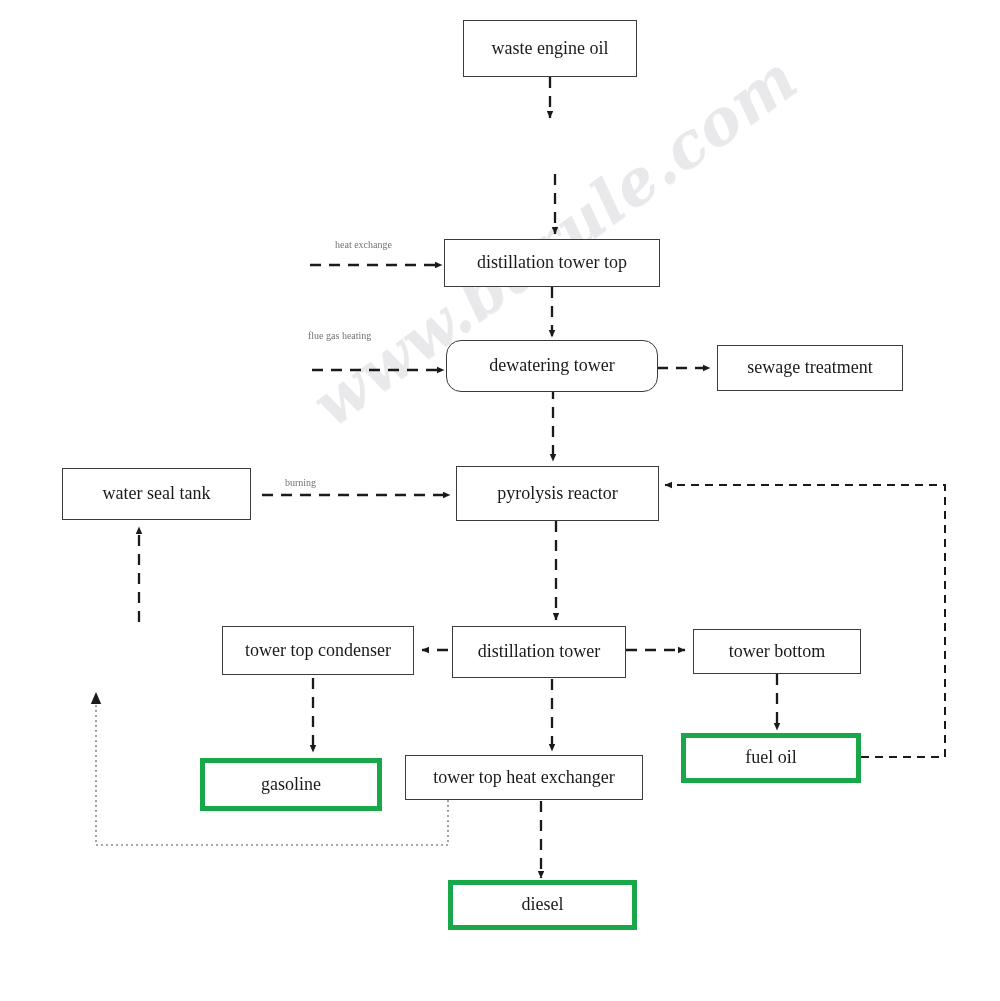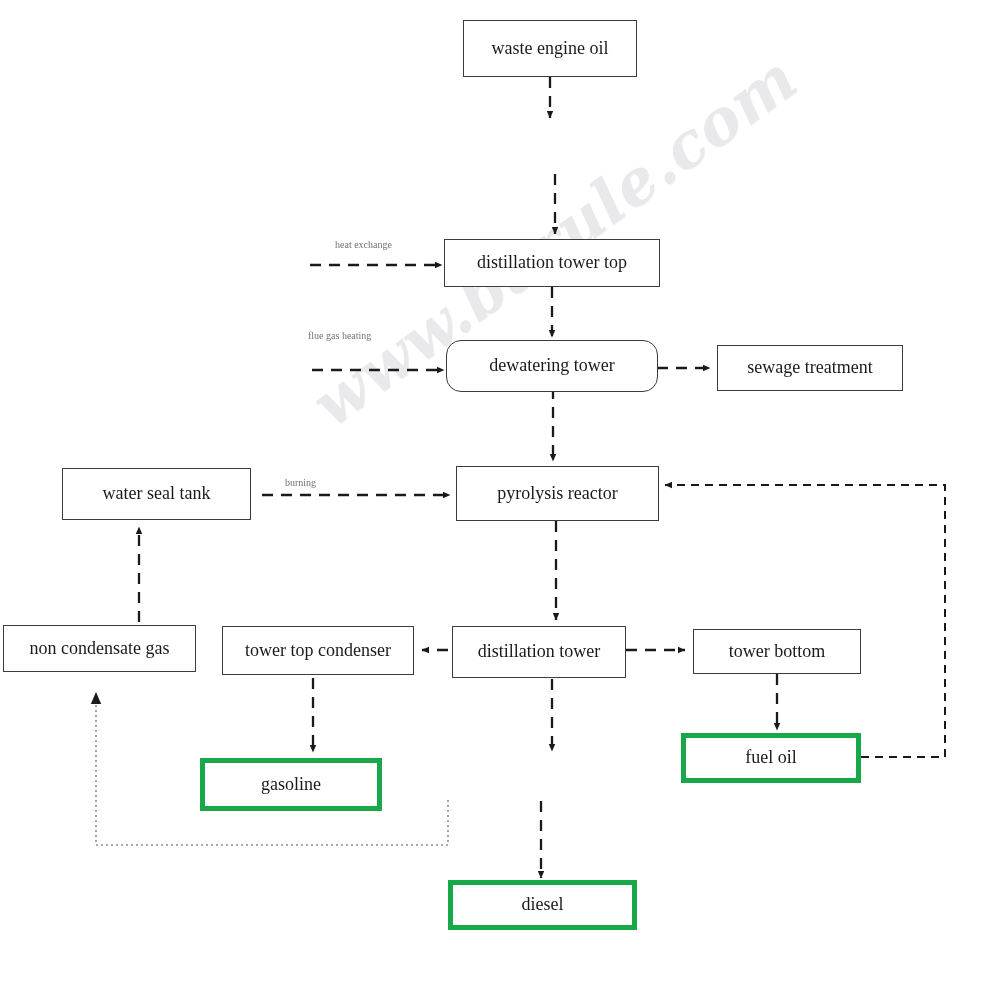--- a/index.html
+++ b/index.html
@@ -143,40 +143,40 @@
   </div>
 
   <div class="node" style="left:62px;top:468px;width:189px;height:52px;">
     <span>water seal tank</span>
   </div>
 
   <div class="node" style="left:456px;top:466px;width:203px;height:55px;">
     <span>pyrolysis reactor</span>
   </div>
 
-  <div class="node" style="left:3px;top:625px;width:193px;height:47px;">
-    <span>non condensate gas</span>
-  </div>
 
   <div class="node" style="left:222px;top:626px;width:192px;height:49px;">
     <span>tower top condenser</span>
   </div>
 
   <div class="node" style="left:452px;top:626px;width:174px;height:52px;">
     <span>distillation tower</span>
   </div>
 
   <div class="node" style="left:693px;top:629px;width:168px;height:45px;">
     <span>tower bottom</span>
   </div>
 
   <div class="node green" style="left:194px;top:758px;width:182px;height:53px;margin-left:6px;">
     <span>gasoline</span>
   </div>
 
+  <div class="node" style="left:405px;top:755px;width:238px;height:45px;">
+    <span>tower top heat exchanger</span>
+  </div>
 
   <div class="node green" style="left:681px;top:733px;width:180px;height:50px;">
     <span>fuel oil</span>
   </div>
 
   <div class="node green" style="left:448px;top:880px;width:189px;height:50px;">
     <span>diesel</span>
   </div>
 
   <div class="edge-label" style="left:335px;top:239px;">heat exchange</div>

